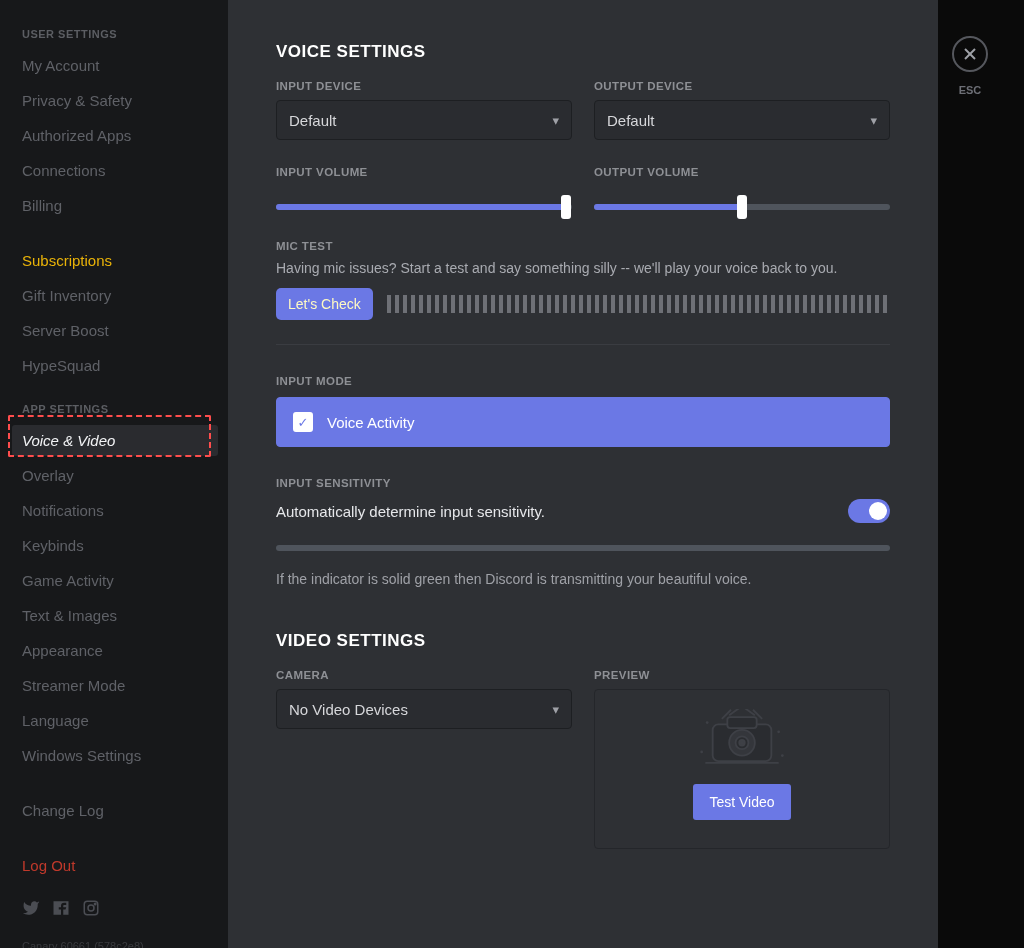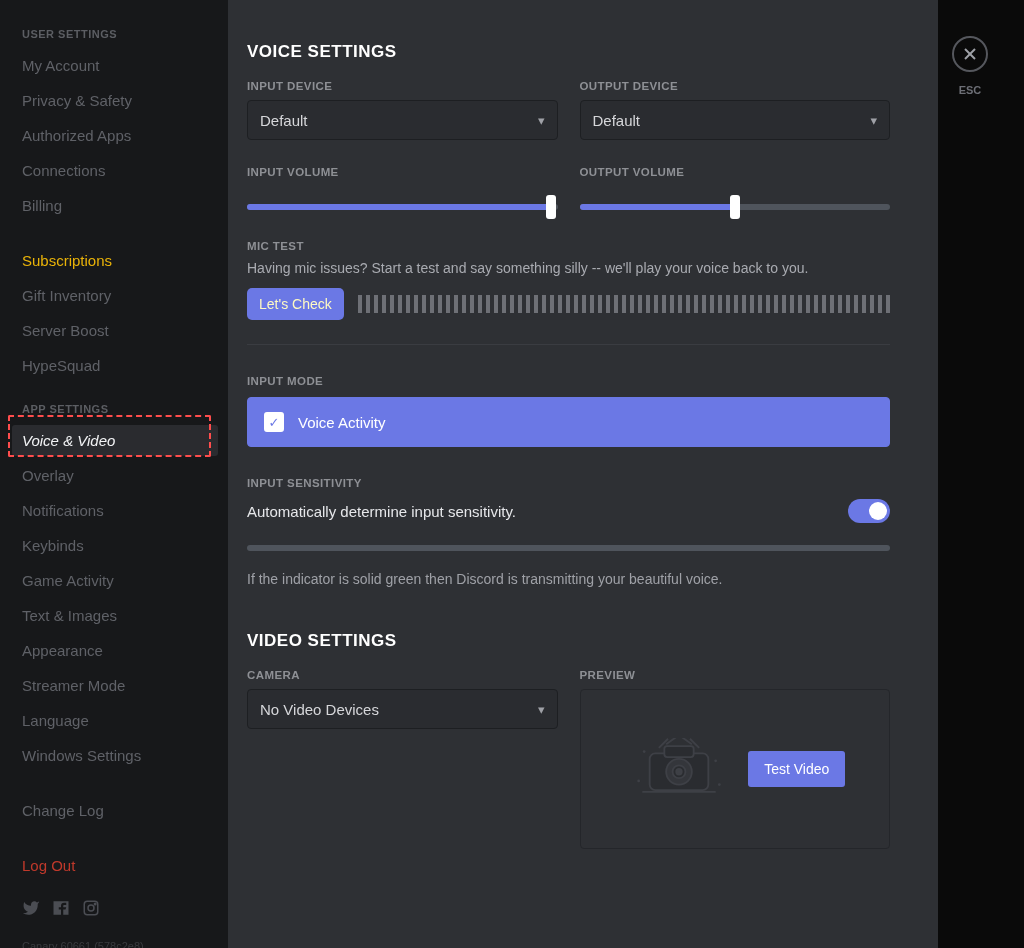--- a/index.html
+++ b/index.html
@@ -57,21 +57,21 @@
     margin: 10px 6px 6px -4px;
   }
   .social-row { margin-top: 14px; color: #4b4d53; display: flex; gap: 12px; }
   .social-row span { font-size: 18px; }
   .version { color: #3a3b3f; font-size: 11px; margin-top: 14px; }
 
   
   .main {
     flex: 1;
     background: #2e3034;
-    padding: 42px 48px 30px 19px;
+    padding: 42px 48px 30px 48px;
     color: #d6d7da;
     overflow: hidden;
     position: relative;
   }
   .close-circle {
     width: 36px; height: 36px;
     border: 2px solid #55575d;
     border-radius: 50%;
     display: flex; align-items: center; justify-content: center;
     cursor: pointer;
@@ -207,23 +207,23 @@
     margin-top: 22px;
   }
   .help { color: #9fa1a7; font-size: 14px; margin-top: 20px; }
 
   
   .preview-box {
     border: 1px solid #24262a;
     border-radius: 4px;
     padding: 20px;
     display: flex;
-    flex-direction: row;
+    flex-direction: column;
     align-items: center;
-    justify-content: center;
+    justify-content: flex-start;
     gap: 14px;
     min-height: 160px;
   }
   .camera-icon {
     width: 110px; height: 60px;
     display: flex; align-items: center; justify-content: center;
     color: #4d4f55;
   }
   .test-video {
     background: #6b78e5;

